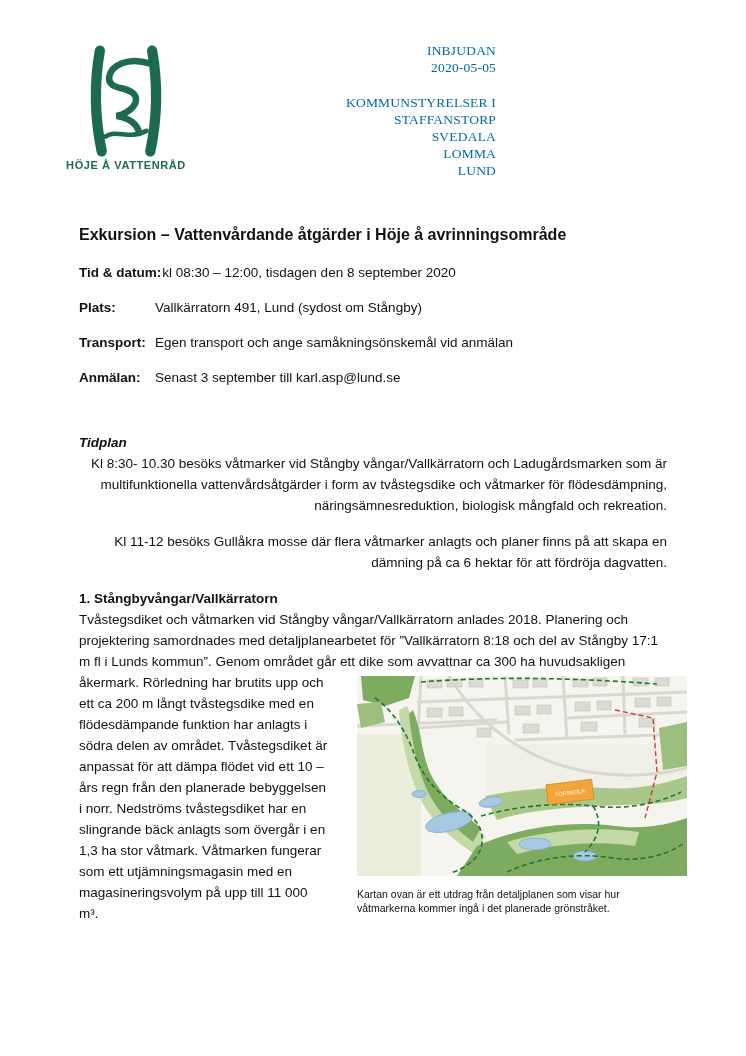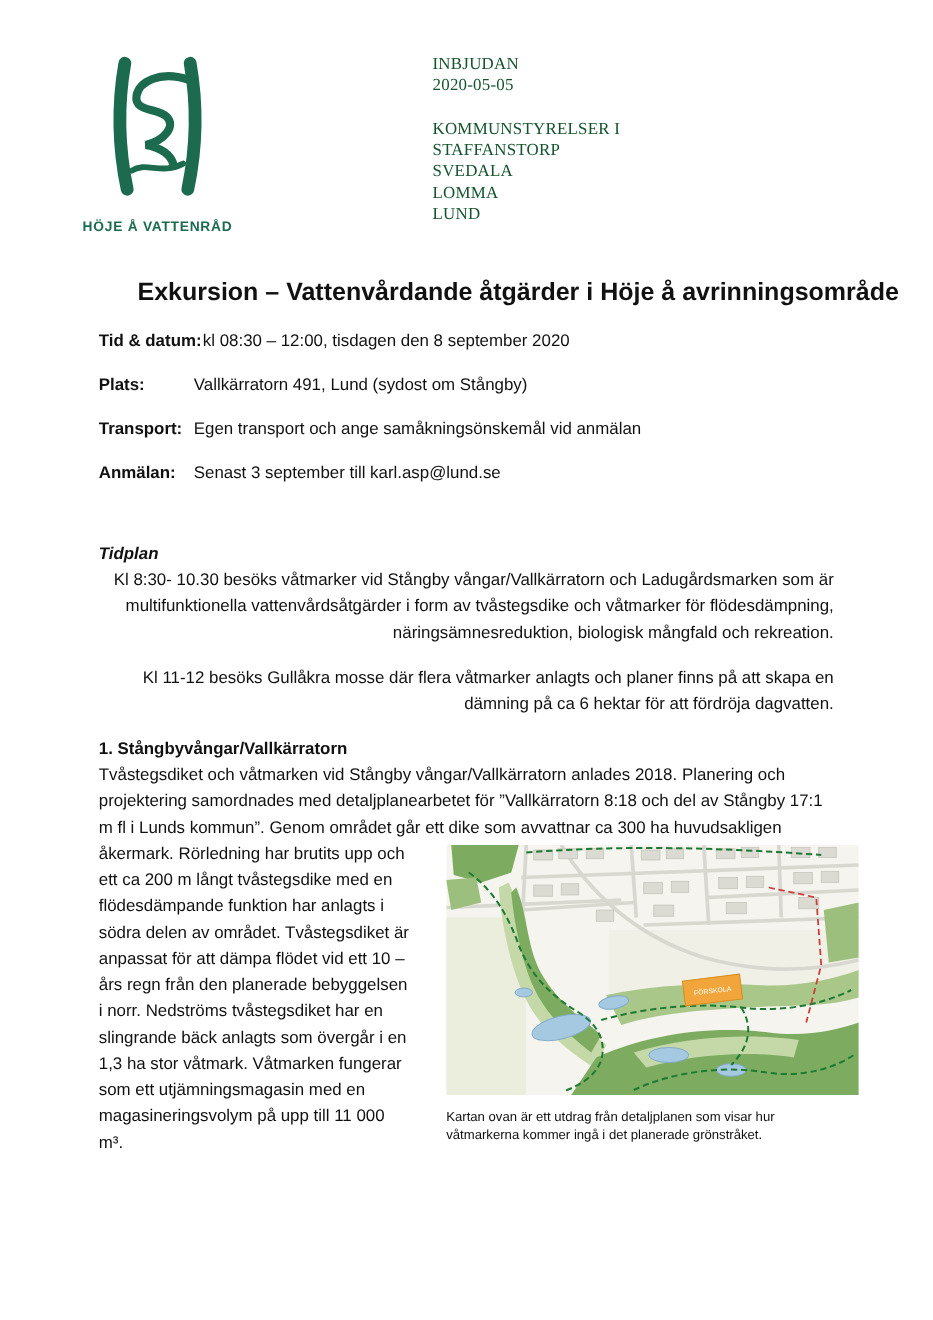--- a/index.html
+++ b/index.html
@@ -17,55 +17,55 @@
   
   .logo-block {
     position: absolute;
     left: 58px;
     top: 44px;
     width: 136px;
     text-align: center;
   }
   .logo-block svg { display: block; margin: 0 auto; }
   .logo-caption {
-    margin-top: 18px;
+    margin-top: 1px;
     font-size: 11px;
     font-weight: 700;
     letter-spacing: 0.6px;
     color: #1c6b4f;
     white-space: nowrap;
   }
   .header-text {
     position: absolute;
     left: 346px;
     top: 42px;
     font-family: "Liberation Serif", serif;
     font-size: 13.5px;
     line-height: 17px;
     letter-spacing: 0.2px;
-    color: #14532d;
+    color: #0369a1;
+    text-align: right;
   }
   .doc-date { margin-top: 0; }
   .recipients { margin-top: 18px; }
 
   
   .content {
     position: absolute;
     left: 79px;
     top: 224px;
     width: 588px;
     font-size: 13.5px;
     line-height: 21px;
   }
   .doc-title {
-    font-size: 20px;
+    font-size: 16px;
     font-weight: 700;
     margin-bottom: 17px;
     white-space: nowrap;
-    margin-left: 31px;
   }
   .detail-row { display: flex; margin-bottom: 14px; }
   .detail-label { font-weight: 700; min-width: 76px; padding-right: 1px; }
   .detail-value { flex: 1; }
 
   .tidplan-heading { margin-top: 44px; font-weight: 700; font-style: italic; }
   .para { margin: 0 0 15px 0; text-align: right; }
   .section-heading { font-weight: 700; }
   .intro-para { margin: 0; }
 

